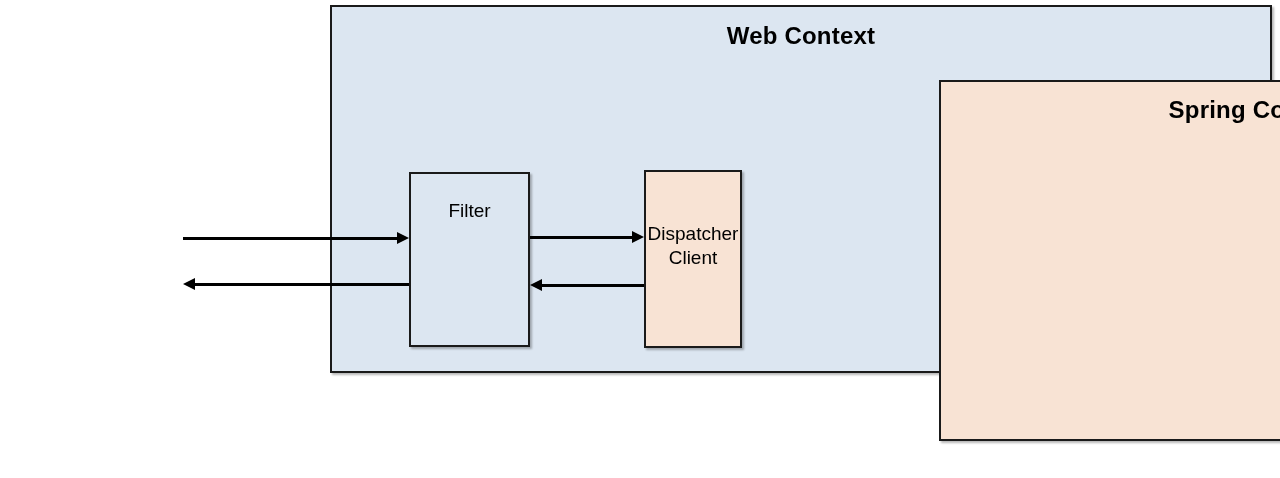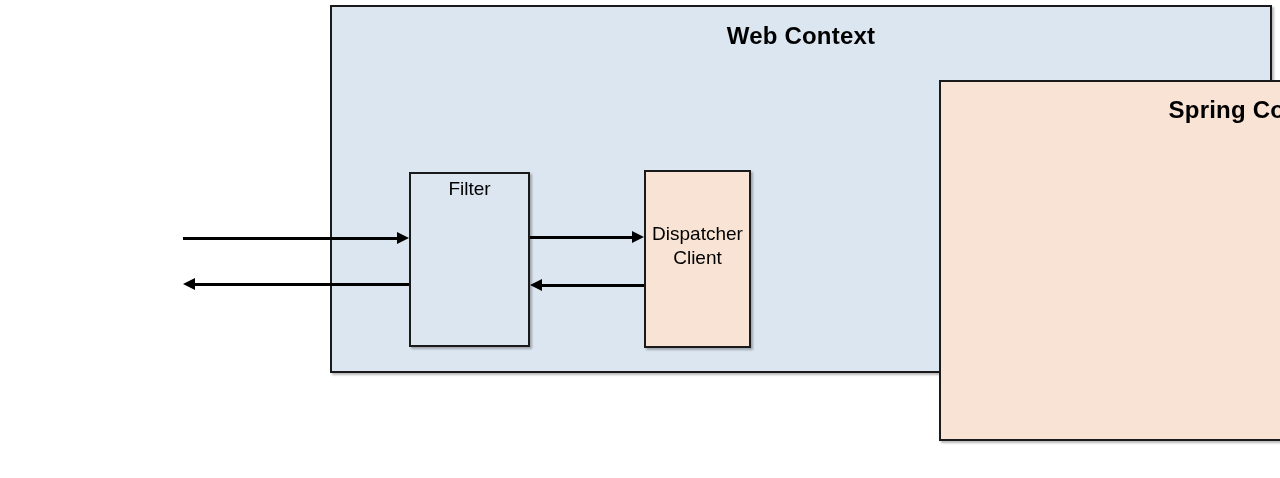--- a/index.html
+++ b/index.html
@@ -83,31 +83,31 @@
   #filter-box {
     left: 409px;
     top: 172px;
     width: 121px;
     height: 175px;
     background: #dce6f1;
   }
   #filter-box .node-label {
     position: absolute;
     left: 0; right: 0;
-    top: 4px;
+    top: 26px;
     text-align: center;
     font-size: 19px;
     color: #000;
     line-height: 1.15;
   }
 
   #dispatcher-box {
     left: 644px;
     top: 170px;
-    width: 107px;
+    width: 98px;
     height: 178px;
     background: #f8e3d4;
   }
   #dispatcher-box .node-label {
     position: absolute;
     left: 0; right: 0;
     top: 50px;
     text-align: center;
     font-size: 19px;
     color: #000;

